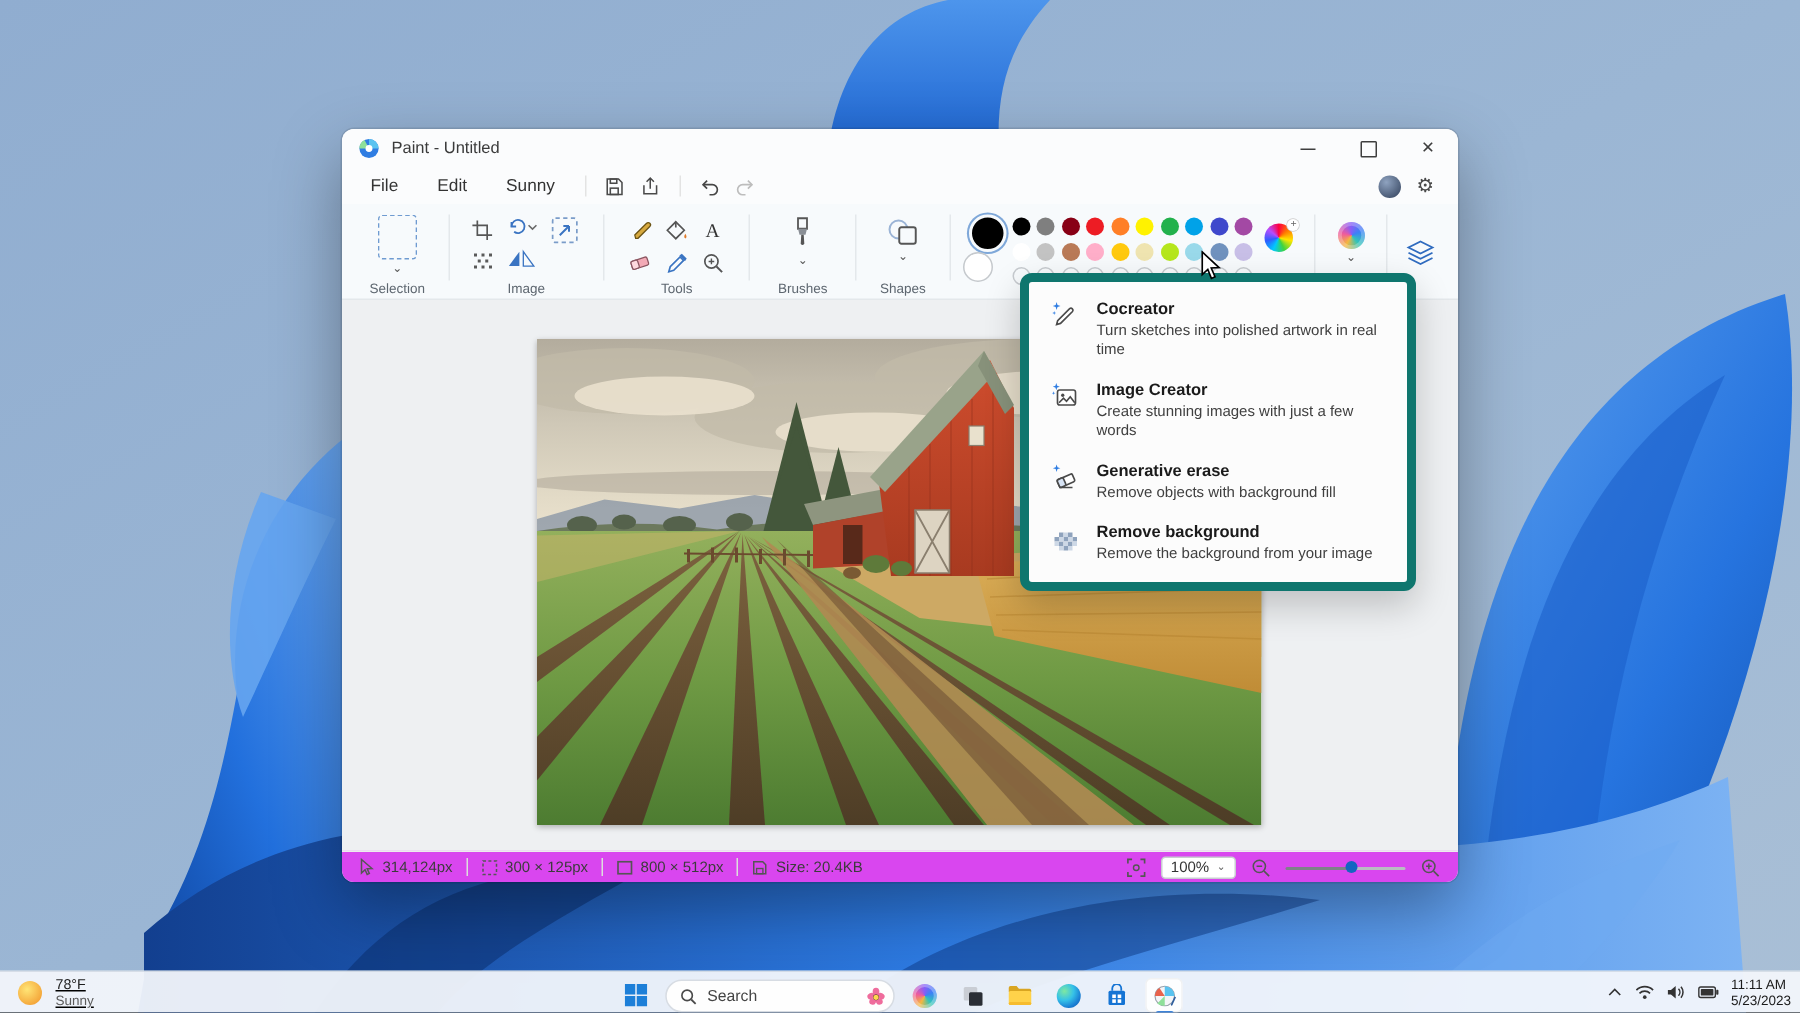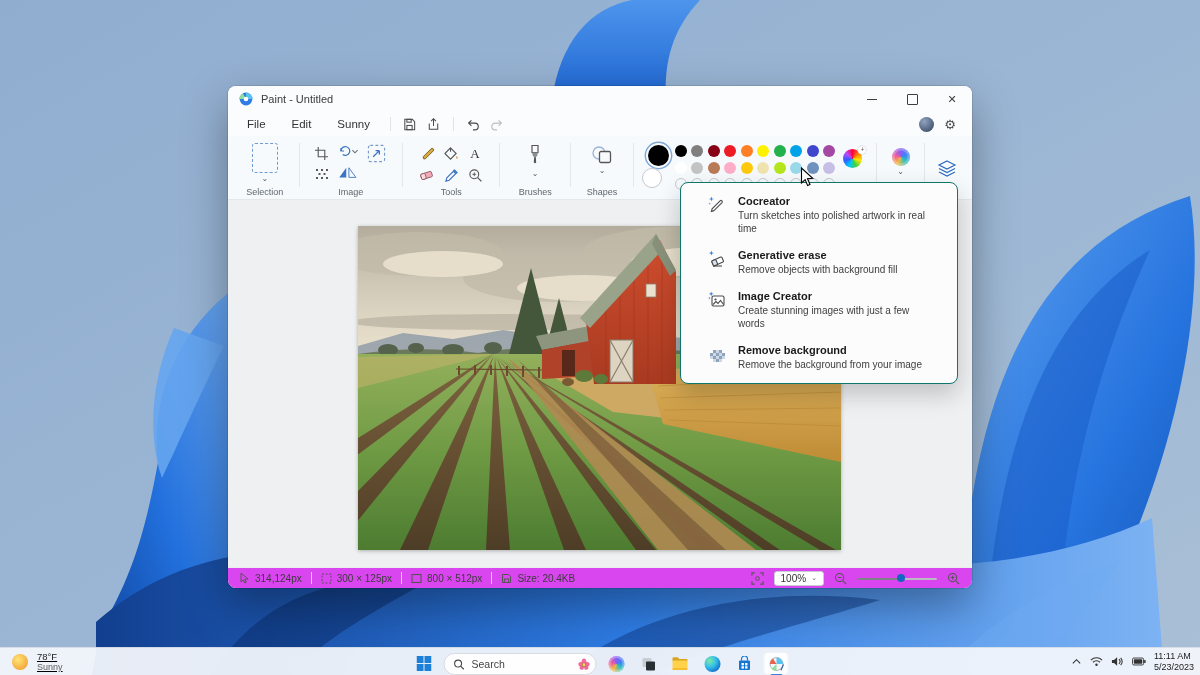--- a/index.html
+++ b/index.html
@@ -64,21 +64,21 @@
   .ssep{width:1px;height:12px;background:#dddddd;}
   .sb-right{margin-left:auto;display:flex;align-items:center;gap:10px;padding-right:4px;}
   .zoombox{display:flex;align-items:center;gap:5px;border:1px solid #c9cdd1;background:#fff;border-radius:3px;
     padding:1px 6px;font-size:10px;color:#333;}
   .slider{position:relative;width:80px;height:10px;}
   .slider .tr1{position:absolute;left:0;top:4.5px;width:44px;height:2px;background:#7d8288;border-radius:2px;}
   .slider .tr2{position:absolute;left:44px;top:4.5px;right:0;height:2px;background:#b9bdc2;border-radius:2px;}
   .slider .thumb{position:absolute;left:40px;top:1px;width:8px;height:8px;border-radius:50%;background:#1466c0;}
   
   .flyout{position:absolute;left:680px;top:182px;width:252px;background:#fcfcfc;border-radius:8px;
-    border:1px solid #0f766e;box-shadow:0 10px 24px rgba(0,0,0,.20);padding:5px 12px;z-index:30;}
+    border:6px solid #0f766e;box-shadow:0 10px 24px rgba(0,0,0,.20);padding:5px 0;z-index:30;}
   .fitem{display:flex;gap:12px;padding:7px 14px 7px 15px;align-items:flex-start;}
   .fitem .ficon{flex:0 0 18px;margin-top:1px;}
   .ftitle{font-size:11px;font-weight:bold;color:#1a1a1a;line-height:13px;}
   .fdesc{font-size:10px;color:#404040;line-height:13px;margin-top:1px;}
   
   .cursor{position:absolute;left:800px;top:167px;z-index:40;}
   
   .taskbar{position:absolute;left:0;bottom:0;width:100%;height:27px;background:rgba(242,246,251,.95);
     border-top:1px solid rgba(170,182,198,.35);z-index:50;}
   .tb-weather{position:absolute;left:12px;top:0;height:100%;display:flex;align-items:center;gap:9px;text-decoration:underline;}
@@ -557,43 +557,43 @@
         <path d="M3.4,.4 L4,2.4 L6,3 L4,3.6 L3.4,5.6 L2.8,3.6 L.8,3 L2.8,2.4 Z" fill="#2f7de2"></path>
         <path d="M1.8,6.4 L2.1,7.4 L3.1,7.7 L2.1,8 L1.8,9 L1.5,8 L.5,7.7 L1.5,7.4 Z" fill="#2f7de2"></path>
       </svg>
       <div>
         <div class="ftitle">Cocreator</div>
         <div class="fdesc">Turn sketches into polished artwork in real time</div>
       </div>
     </div>
     <div class="fitem">
       <svg class="ficon" width="18" height="18" viewBox="0 0 18 18">
+        <rect x="4" y="5" width="12" height="10" rx="1.5" fill="#fff" stroke="#4a4a4a" stroke-width="1.1"></rect>
+        <circle cx="7.5" cy="8.5" r="1.1" fill="#4a4a4a"></circle>
+        <path d="M5,13.5 l3,-3 2,2 2.5,-3 3,4" fill="none" stroke="#4a4a4a" stroke-width="1.1"></path>
+        <path d="M3.2,.4 L3.8,2.2 L5.6,2.8 L3.8,3.4 L3.2,5.2 L2.6,3.4 L.8,2.8 L2.6,2.2 Z" fill="#2f7de2"></path>
+        <path d="M1.4,5.8 L1.7,6.8 L2.7,7.1 L1.7,7.4 L1.4,8.4 L1.1,7.4 L.1,7.1 L1.1,6.8 Z" fill="#2f7de2"></path>
+      </svg>
+      <div>
+        <div class="ftitle">Image Creator</div>
+        <div class="fdesc">Create stunning images with just a few words</div>
+      </div>
+    </div>
+    <div class="fitem">
+      <svg class="ficon" width="18" height="18" viewBox="0 0 18 18">
         <g transform="rotate(-24 10 11)">
           <rect x="4" y="8.5" width="11" height="5.5" rx="1" fill="#fff" stroke="#4a4a4a" stroke-width="1.1"></rect>
           <rect x="4" y="8.5" width="4.5" height="5.5" rx="1" fill="#d8e4f5" stroke="#4a4a4a" stroke-width="1.1"></rect>
         </g>
         <path d="M5,16 h9" stroke="#4a4a4a" stroke-width="1.1"></path>
         <path d="M3.4,.6 L4,2.5 L5.9,3.1 L4,3.7 L3.4,5.6 L2.8,3.7 L.9,3.1 L2.8,2.5 Z" fill="#2f7de2"></path>
       </svg>
       <div>
         <div class="ftitle">Generative erase</div>
         <div class="fdesc">Remove objects with background fill</div>
-      </div>
-    </div>
-    <div class="fitem">
-      <svg class="ficon" width="18" height="18" viewBox="0 0 18 18">
-        <rect x="4" y="5" width="12" height="10" rx="1.5" fill="#fff" stroke="#4a4a4a" stroke-width="1.1"></rect>
-        <circle cx="7.5" cy="8.5" r="1.1" fill="#4a4a4a"></circle>
-        <path d="M5,13.5 l3,-3 2,2 2.5,-3 3,4" fill="none" stroke="#4a4a4a" stroke-width="1.1"></path>
-        <path d="M3.2,.4 L3.8,2.2 L5.6,2.8 L3.8,3.4 L3.2,5.2 L2.6,3.4 L.8,2.8 L2.6,2.2 Z" fill="#2f7de2"></path>
-        <path d="M1.4,5.8 L1.7,6.8 L2.7,7.1 L1.7,7.4 L1.4,8.4 L1.1,7.4 L.1,7.1 L1.1,6.8 Z" fill="#2f7de2"></path>
-      </svg>
-      <div>
-        <div class="ftitle">Image Creator</div>
-        <div class="fdesc">Create stunning images with just a few words</div>
       </div>
     </div>
     <div class="fitem">
       <svg class="ficon" width="18" height="18" viewBox="0 0 18 18">
         <g fill="#8fa3bd">
           <rect x="2" y="8" width="3" height="3"></rect>
             <rect x="8" y="8" width="3" height="3"></rect>
           <rect x="5" y="11" width="3" height="3"></rect>
             <rect x="11" y="11" width="3" height="3"></rect>
           <rect x="8" y="14" width="3" height="3"></rect>

